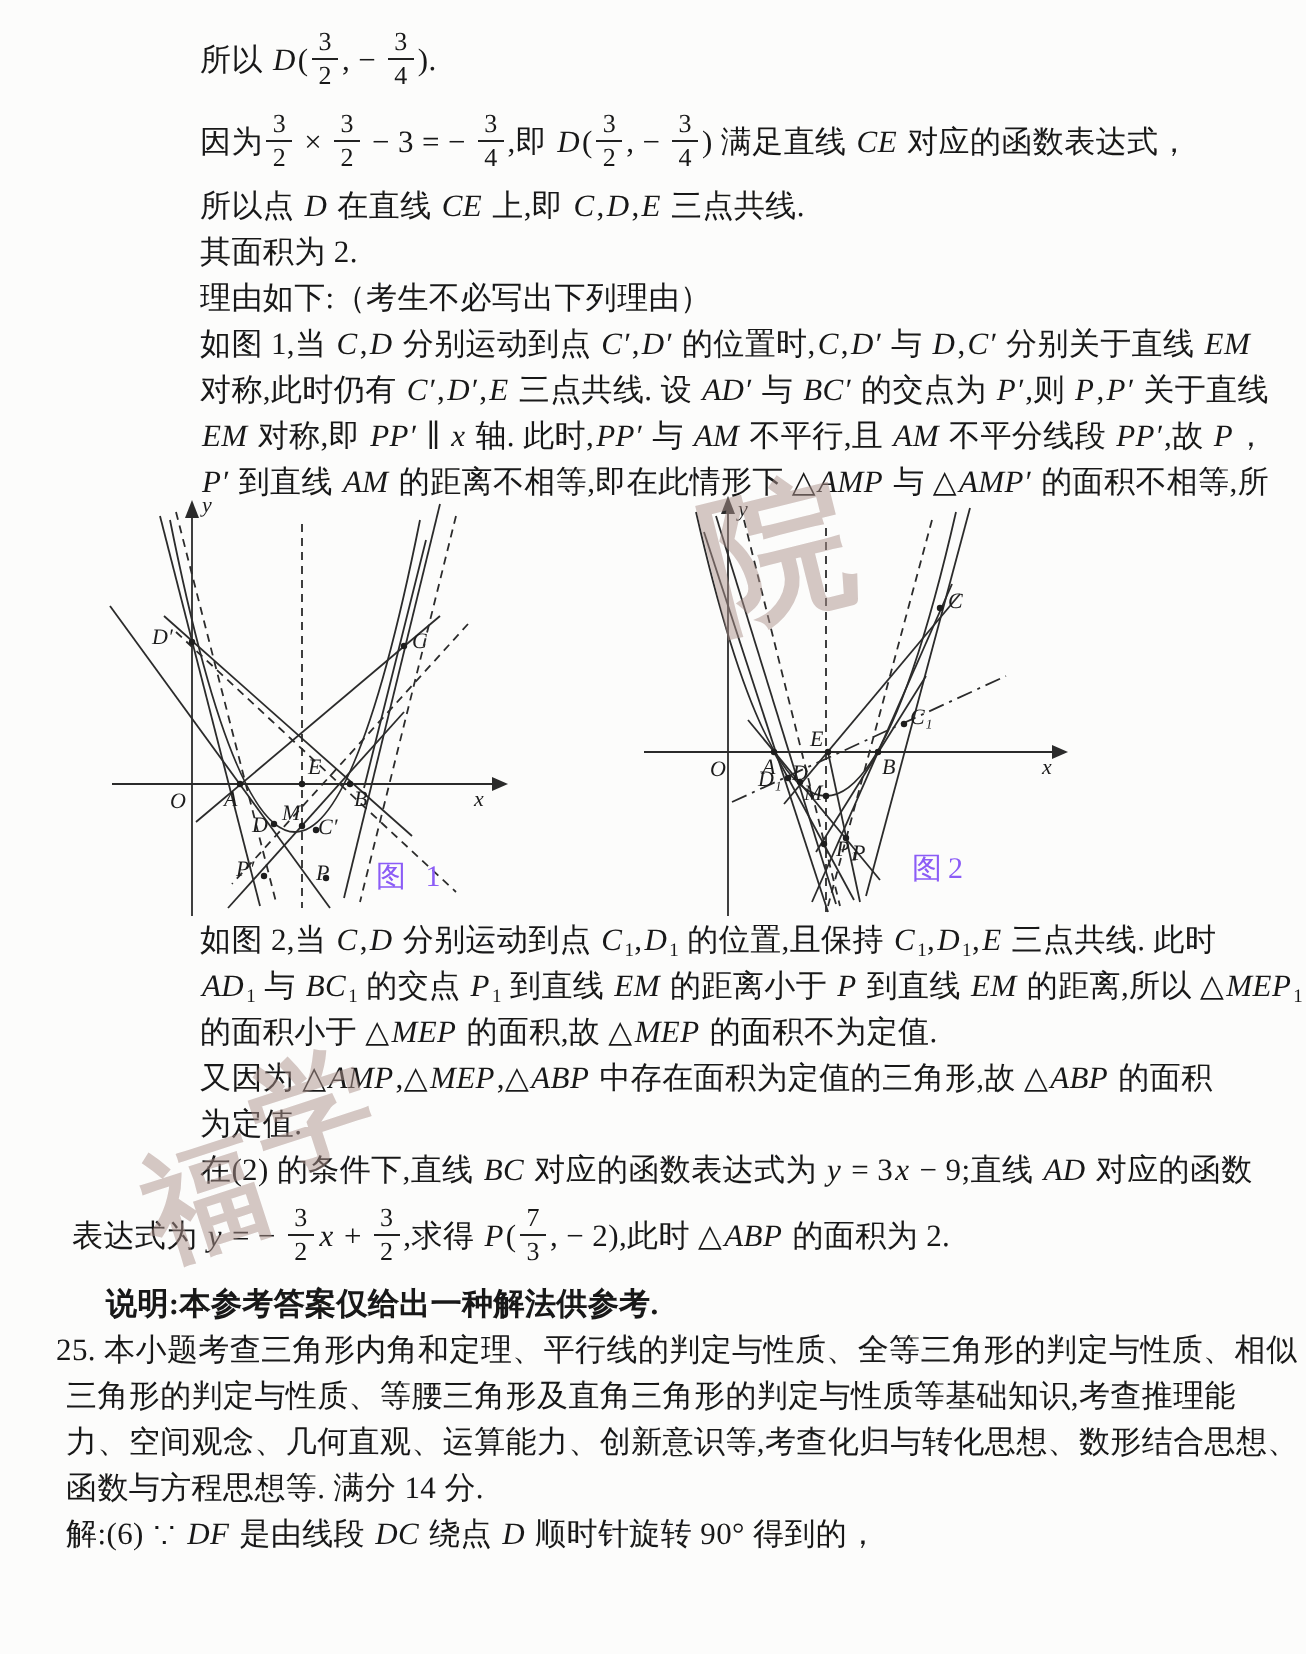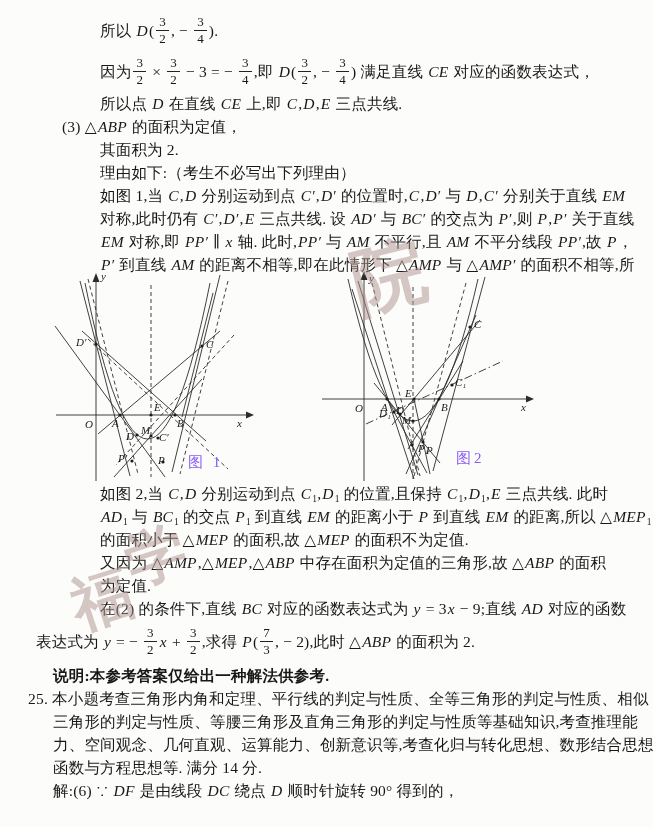--- a/index.html
+++ b/index.html
@@ -11,21 +11,21 @@
   .page{position:absolute;inset:0;}
   
   #flow-top{padding-top:10px;}
   .line{
     margin-left:100px;font-size:15.5px;height:23px;line-height:23px;
     white-space:nowrap;letter-spacing:0.2px;
   }
   .line.item{margin-left:62px;}
   .line.note{margin-left:53px;font-weight:700;}
   .line.num{margin-left:28px;}
-  .line.cont{margin-left:53px;}
+  .line.cont{margin-left:33px;}
   .line.tall{height:41px;line-height:41px;}
   .line.tall2{height:44px;line-height:44px;margin-left:36px;}
   .m{font-style:italic;font-family:"Liberation Serif","DejaVu Serif",serif;padding:0 1px;}
   sub{font-size:9.5px;vertical-align:-3px;line-height:0;}
   .frac{
     display:inline-block;vertical-align:middle;text-align:center;
     font-size:13px;line-height:1.25;margin:0 2px;transform:translateY(-2px);
   }
   .frac .num-part{display:block;padding:0 3px;}
   .frac .den-part{display:block;padding:0 3px;border-top:1px solid #222;}
@@ -57,21 +57,20 @@
 </style>
 </head>
 <body>
 
 <div class="page">
 
   <div id="flow-top">
       <div class="line tall"><span class="r">所以 </span><span class="m">D</span><span class="r">(</span><span class="frac"><span class="num-part">3</span><span class="den-part">2</span></span><span class="r">, − </span><span class="frac"><span class="num-part">3</span><span class="den-part">4</span></span><span class="r">).</span></div>
       <div class="line tall"><span class="r">因为</span><span class="frac"><span class="num-part">3</span><span class="den-part">2</span></span><span class="r"> × </span><span class="frac"><span class="num-part">3</span><span class="den-part">2</span></span><span class="r"> − 3 = − </span><span class="frac"><span class="num-part">3</span><span class="den-part">4</span></span><span class="r">,即 </span><span class="m">D</span><span class="r">(</span><span class="frac"><span class="num-part">3</span><span class="den-part">2</span></span><span class="r">, − </span><span class="frac"><span class="num-part">3</span><span class="den-part">4</span></span><span class="r">) 满足直线 </span><span class="m">CE</span><span class="r"> 对应的函数表达式，</span></div>
       <div class="line"><span class="r">所以点 </span><span class="m">D</span><span class="r"> 在直线 </span><span class="m">CE</span><span class="r"> 上,即 </span><span class="m">C</span><span class="r">,</span><span class="m">D</span><span class="r">,</span><span class="m">E</span><span class="r"> 三点共线.</span></div>
-      <div class="line item"><span class="r">(3) △</span><span class="m">ABP</span><span class="r"> 的面积为定值，</span></div>
       <div class="line"><span class="r">其面积为 2.</span></div>
       <div class="line"><span class="r">理由如下:（考生不必写出下列理由）</span></div>
       <div class="line"><span class="r">如图 1,当 </span><span class="m">C</span><span class="r">,</span><span class="m">D</span><span class="r"> 分别运动到点 </span><span class="m">C′</span><span class="r">,</span><span class="m">D′</span><span class="r"> 的位置时,</span><span class="m">C</span><span class="r">,</span><span class="m">D′</span><span class="r"> 与 </span><span class="m">D</span><span class="r">,</span><span class="m">C′</span><span class="r"> 分别关于直线 </span><span class="m">EM</span></div>
       <div class="line"><span class="r">对称,此时仍有 </span><span class="m">C′</span><span class="r">,</span><span class="m">D′</span><span class="r">,</span><span class="m">E</span><span class="r"> 三点共线. 设 </span><span class="m">AD′</span><span class="r"> 与 </span><span class="m">BC′</span><span class="r"> 的交点为 </span><span class="m">P′</span><span class="r">,则 </span><span class="m">P</span><span class="r">,</span><span class="m">P′</span><span class="r"> 关于直线</span></div>
       <div class="line"><span class="m">EM</span><span class="r"> 对称,即 </span><span class="m">PP′</span><span class="r"> ∥ </span><span class="m">x</span><span class="r"> 轴. 此时,</span><span class="m">PP′</span><span class="r"> 与 </span><span class="m">AM</span><span class="r"> 不平行,且 </span><span class="m">AM</span><span class="r"> 不平分线段 </span><span class="m">PP′</span><span class="r">,故 </span><span class="m">P</span><span class="r">，</span></div>
       <div class="line"><span class="m">P′</span><span class="r"> 到直线 </span><span class="m">AM</span><span class="r"> 的距离不相等,即在此情形下 △</span><span class="m">AMP</span><span class="r"> 与 △</span><span class="m">AMP′</span><span class="r"> 的面积不相等,所</span></div>
     </div>
 
   <div class="figs">
 

